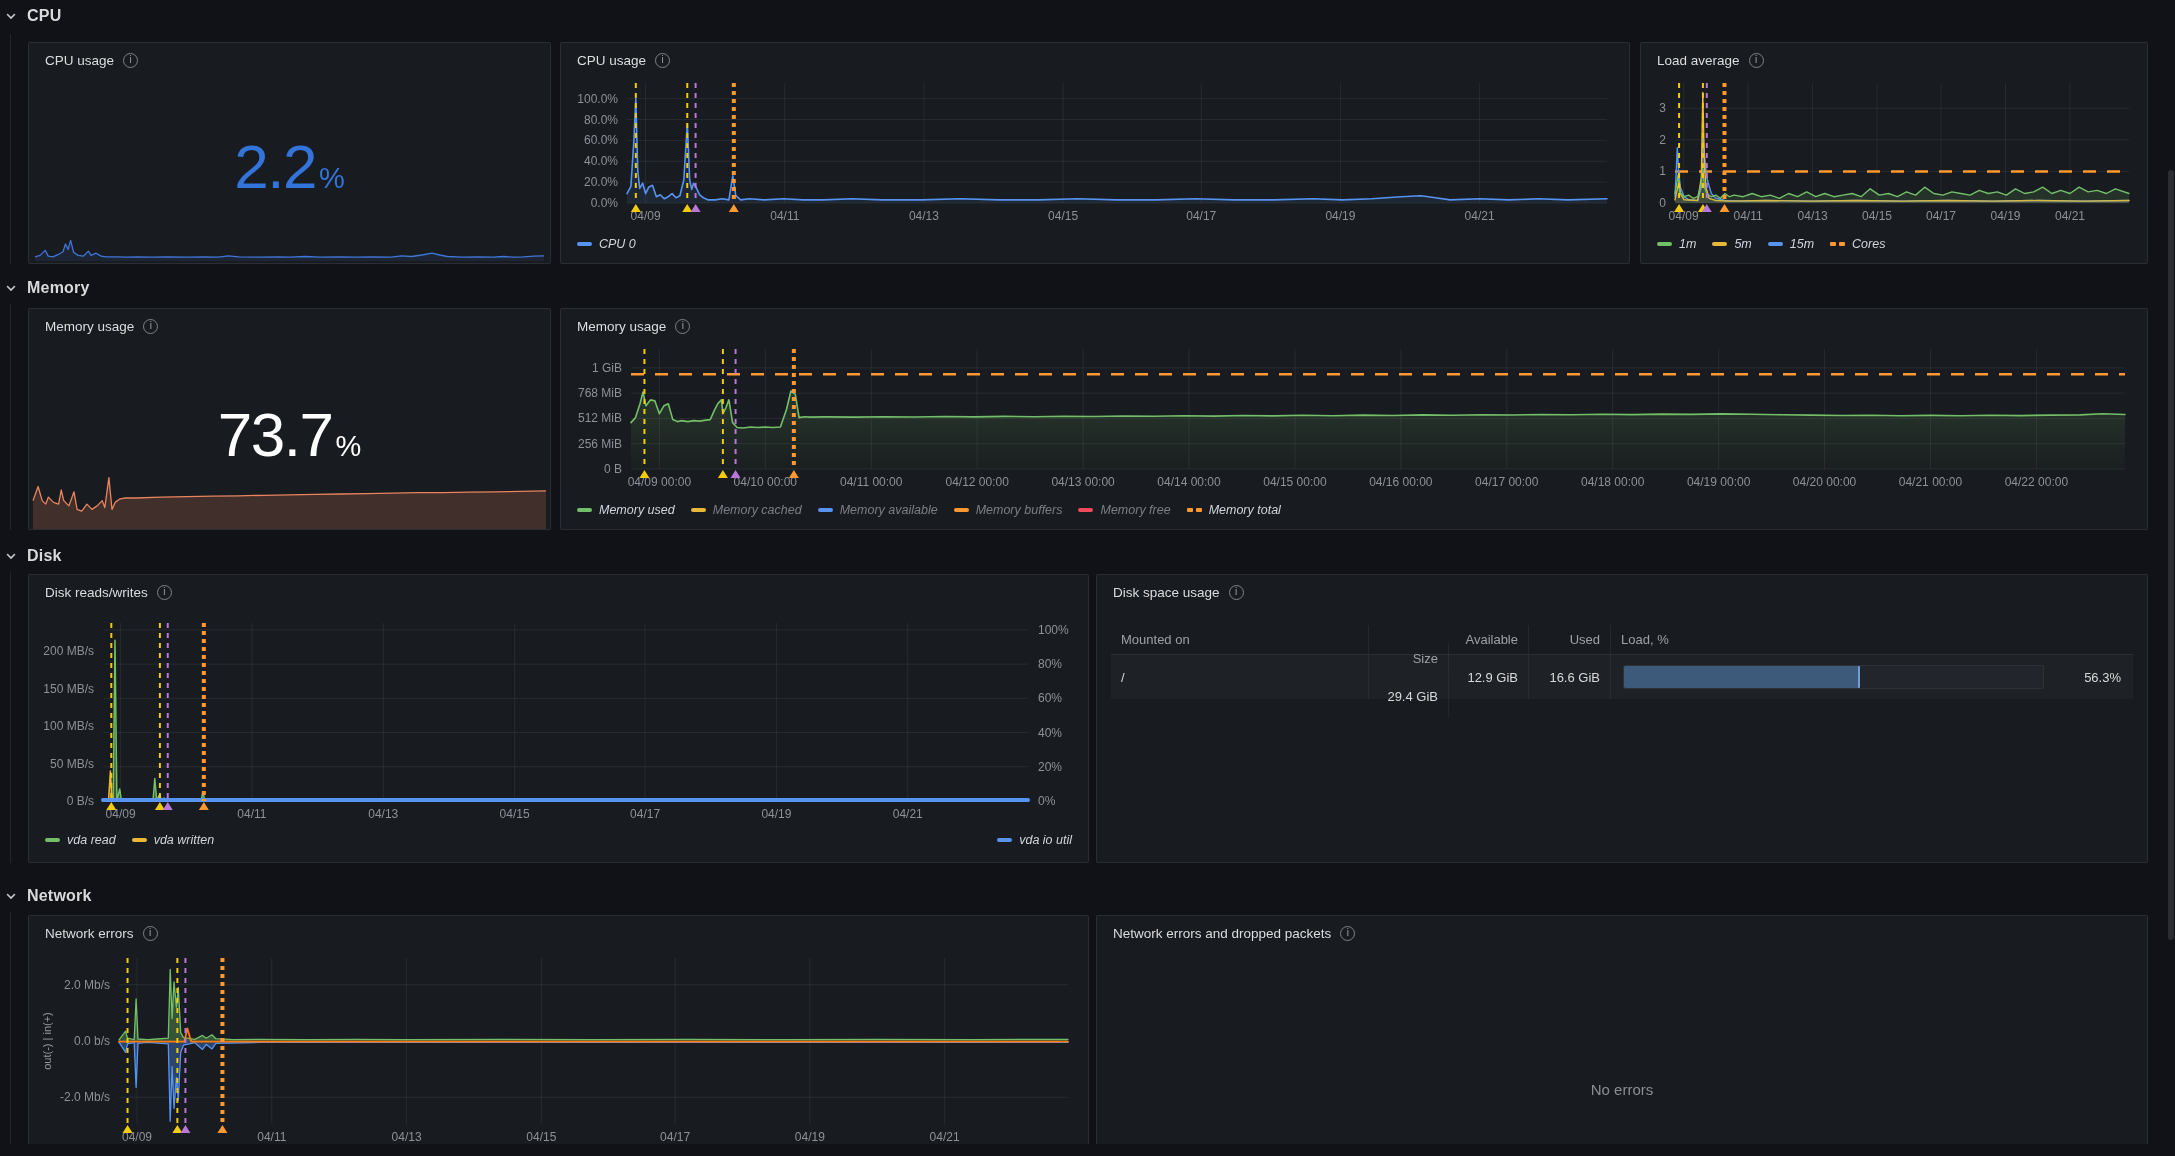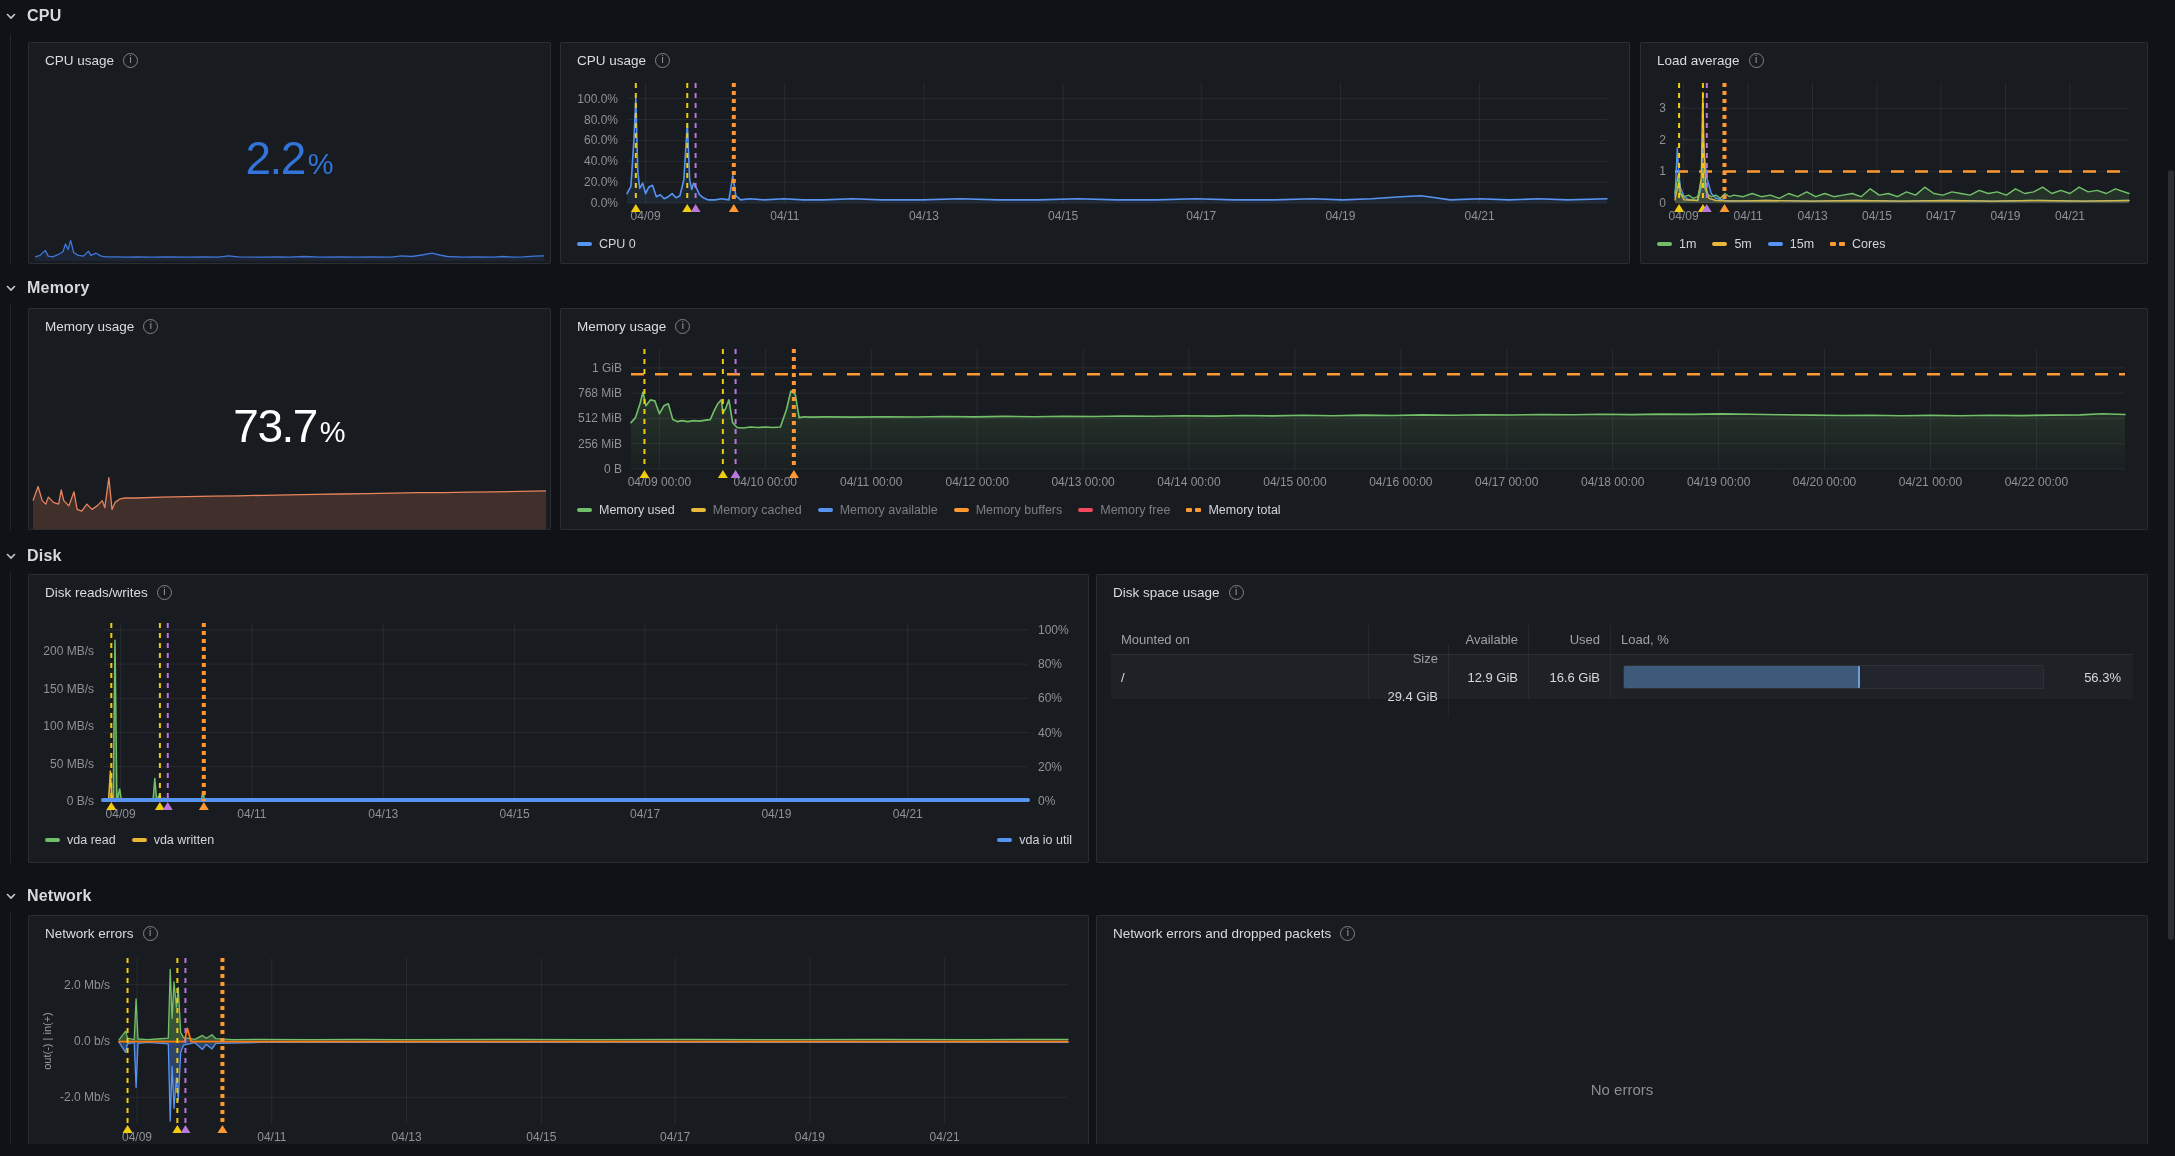--- a/index.html
+++ b/index.html
@@ -9,28 +9,28 @@
   .vguide { position:absolute; width:1px; background:#232429; }
   .sec { position:absolute; display:flex; align-items:center; gap:9px; height:24px; cursor:pointer; }
   .chev { display:flex; align-items:center; }
   .sec-label { font-size:16px; font-weight:700; color:#D8D9DA; letter-spacing:.2px; }
   .panel { position:absolute; background:#181B1F; border:1px solid rgba(204,204,220,0.10); border-radius:2px; }
   .ptitle { position:absolute; left:16px; top:10px; display:flex; align-items:center; gap:9px; z-index:3; }
   .ptitle .t { font-size:13.5px; font-weight:500; color:#DBDCDE; cursor:pointer; }
   .info { display:inline-block; width:15px; height:15px; border:1px solid #7E838A; border-radius:50%;
           color:#9DA1A8; font-size:10px; line-height:12px; text-align:center; cursor:pointer; }
   .chart { position:absolute; }
-  .legend { position:absolute; display:flex; gap:16px; font-size:12.5px; color:#D2D3DC; align-items:flex-start; white-space:nowrap; }
+  .legend { position:absolute; display:flex; gap:16px; font-size:12.5px; color:#D2D3DC; align-items:flex-start; white-space:nowrap;font-style:italic; }
   .leg-item { display:flex; align-items:center; gap:7px; cursor:pointer; }
   .leg-item.dis { color:#7C7F86; }
   .swatch { height:4px; width:15px; border-radius:2px; }
   .swatch.dash { background:none !important; display:flex; gap:3px; }
   .swatch.dash i { width:6px; height:4px; border-radius:1px; display:block; }
   .stat { position:absolute; left:0; right:0; text-align:center; font-weight:500; z-index:2; }
-  .stat .big { font-size:46px; letter-spacing:-1.5px; }
+  .stat .big { font-size:62px; letter-spacing:-1.5px; }
   .stat .unit { font-size:29px; margin-left:3px; }
   
   .tbl { position:absolute; left:14px; right:14px; top:50px; font-size:13px; }
   .thead { display:flex; color:#9DA0A8; height:30px; align-items:center; border-bottom:1px solid rgba(204,204,220,0.10); }
   .trow { display:flex; height:44px; align-items:center; background:rgba(255,255,255,0.028); color:#D8D9DA; }
   .th, .td { padding:0 10px; }
   .c0 { width:258px; }
   .c1 { width:80px; text-align:left;margin-top:38px; }
   .c2 { width:80px; text-align:right; }
   .c3 { width:82px; text-align:right; }

